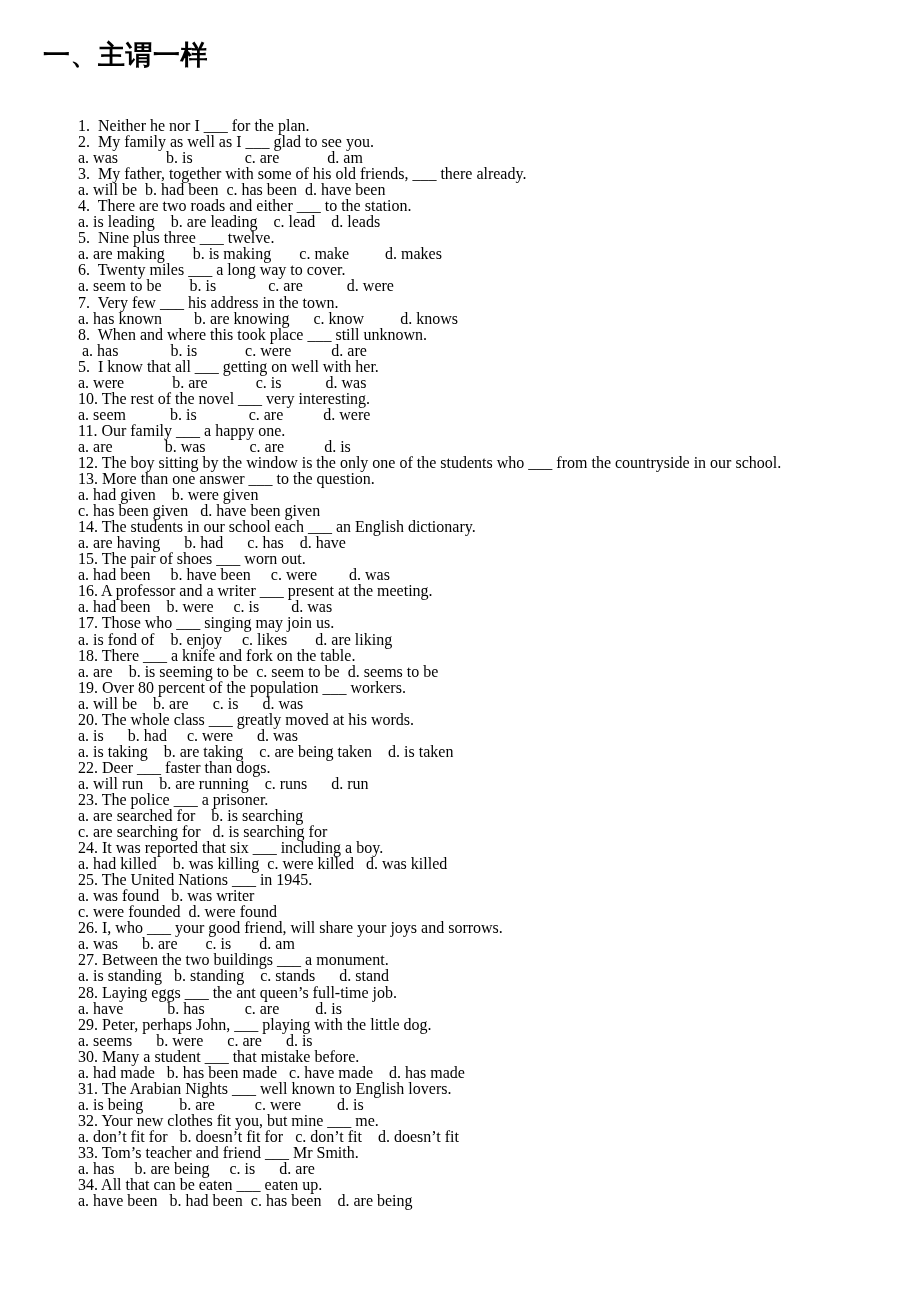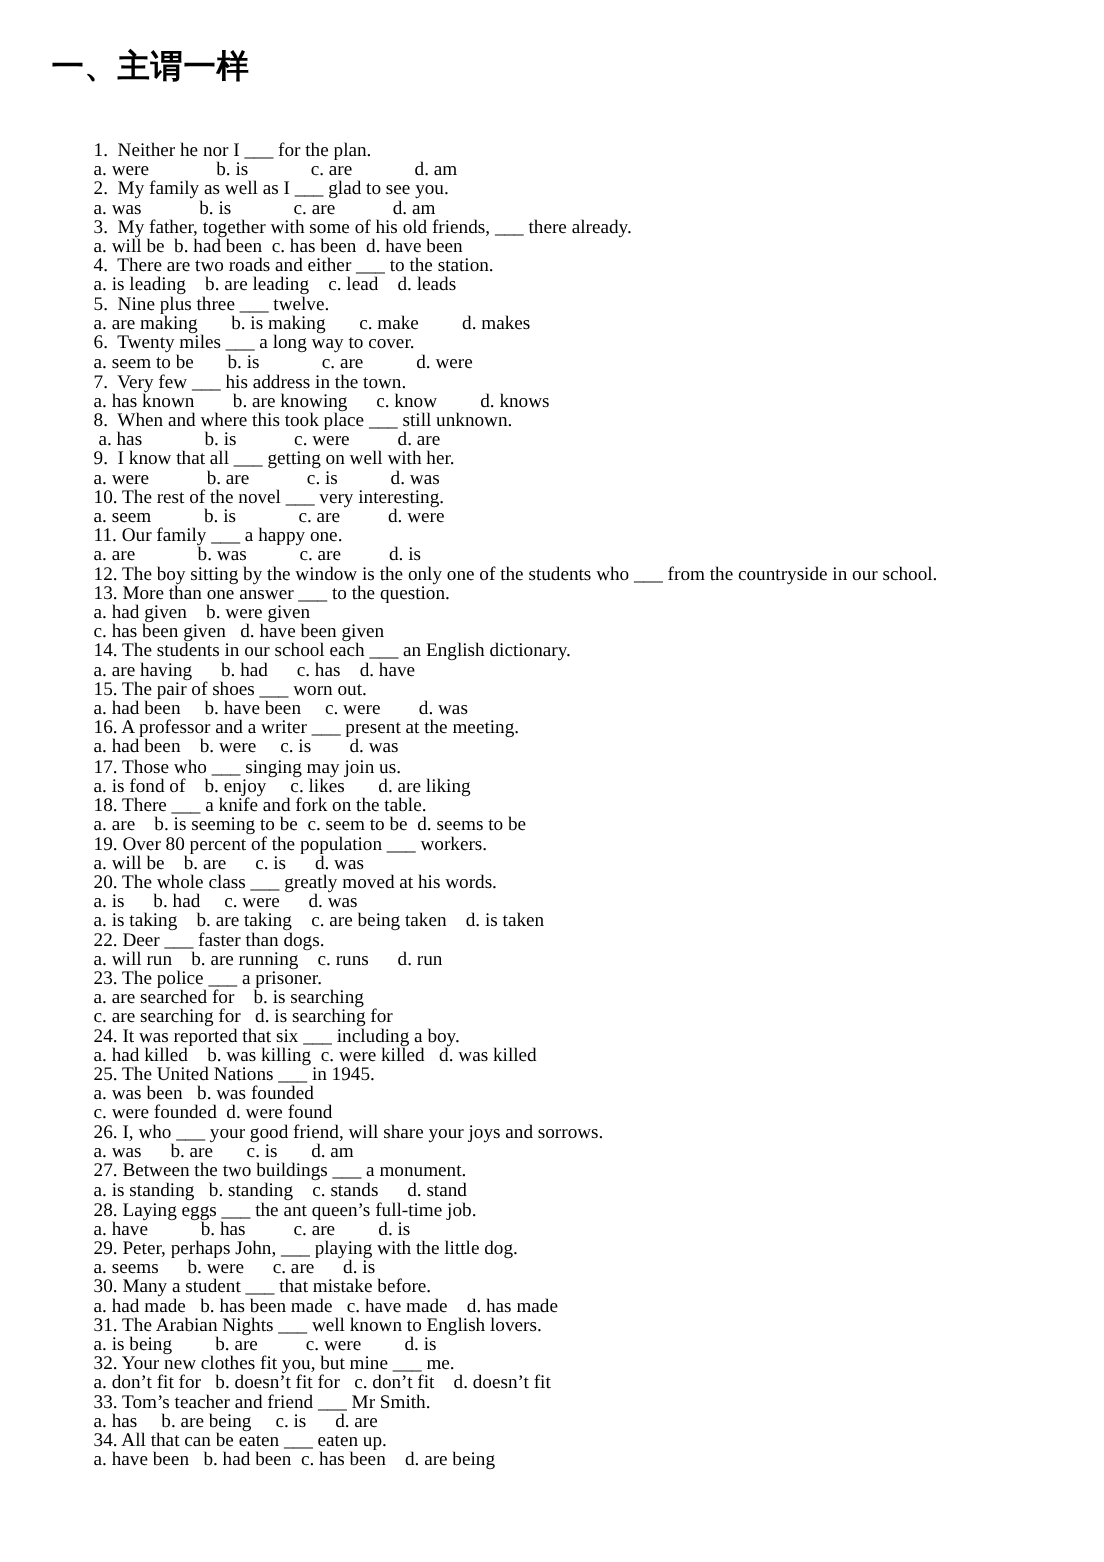--- a/index.html
+++ b/index.html
@@ -46,36 +46,35 @@
 </style>
 </head>
 <body>
 
 <div class="page">
 
   <div class="doc-title">一、主谓一样</div>
 
   <div class="quiz-body">
       <div class="line q-line">1.  Neither he nor I ___ for the plan.</div>
-      <div class="line opt-line">a. were              b. is             c. are             d. am</div>
       <div class="line q-line">2.  My family as well as I ___ glad to see you.</div>
       <div class="line opt-line">a. was            b. is             c. are            d. am</div>
       <div class="line q-line">3.  My father, together with some of his old friends, ___ there already.</div>
       <div class="line opt-line">a. will be  b. had been  c. has been  d. have been</div>
       <div class="line q-line">4.  There are two roads and either ___ to the station.</div>
       <div class="line opt-line">a. is leading    b. are leading    c. lead    d. leads</div>
       <div class="line q-line">5.  Nine plus three ___ twelve.</div>
       <div class="line opt-line">a. are making       b. is making       c. make         d. makes</div>
       <div class="line q-line">6.  Twenty miles ___ a long way to cover.</div>
       <div class="line opt-line">a. seem to be       b. is             c. are           d. were</div>
       <div class="line q-line">7.  Very few ___ his address in the town.</div>
       <div class="line opt-line">a. has known        b. are knowing      c. know         d. knows</div>
       <div class="line q-line">8.  When and where this took place ___ still unknown.</div>
       <div class="line opt-line"> a. has             b. is            c. were          d. are</div>
-      <div class="line q-line">9.  I know that all ___ getting on well with her.</div>
+      <div class="line q-line">5.  I know that all ___ getting on well with her.</div>
       <div class="line opt-line">a. were            b. are            c. is           d. was</div>
       <div class="line q-line">10. The rest of the novel ___ very interesting.</div>
       <div class="line opt-line">a. seem           b. is             c. are          d. were</div>
       <div class="line q-line">11. Our family ___ a happy one.</div>
       <div class="line opt-line">a. are             b. was           c. are          d. is</div>
       <div class="line q-line">12. The boy sitting by the window is the only one of the students who ___ from the countryside in our school.</div>
       <div class="line q-line">13. More than one answer ___ to the question.</div>
       <div class="line opt-line">a. had given    b. were given</div>
       <div class="line opt-line">c. has been given   d. have been given</div>
       <div class="line q-line">14. The students in our school each ___ an English dictionary.</div>
@@ -94,21 +93,21 @@
       <div class="line opt-line">a. is      b. had     c. were      d. was</div>
       <div class="line opt-line">a. is taking    b. are taking    c. are being taken    d. is taken</div>
       <div class="line q-line">22. Deer ___ faster than dogs.</div>
       <div class="line opt-line">a. will run    b. are running    c. runs      d. run</div>
       <div class="line q-line">23. The police ___ a prisoner.</div>
       <div class="line opt-line">a. are searched for    b. is searching</div>
       <div class="line opt-line">c. are searching for   d. is searching for</div>
       <div class="line q-line">24. It was reported that six ___ including a boy.</div>
       <div class="line opt-line">a. had killed    b. was killing  c. were killed   d. was killed</div>
       <div class="line q-line">25. The United Nations ___ in 1945.</div>
-      <div class="line opt-line">a. was been   b. was founded</div>
+      <div class="line opt-line">a. was found   b. was writer</div>
       <div class="line opt-line">c. were founded  d. were found</div>
       <div class="line q-line">26. I, who ___ your good friend, will share your joys and sorrows.</div>
       <div class="line opt-line">a. was      b. are       c. is       d. am</div>
       <div class="line q-line">27. Between the two buildings ___ a monument.</div>
       <div class="line opt-line">a. is standing   b. standing    c. stands      d. stand</div>
       <div class="line q-line">28. Laying eggs ___ the ant queen’s full-time job.</div>
       <div class="line opt-line">a. have           b. has          c. are         d. is</div>
       <div class="line q-line">29. Peter, perhaps John, ___ playing with the little dog.</div>
       <div class="line opt-line">a. seems      b. were      c. are      d. is</div>
       <div class="line q-line">30. Many a student ___ that mistake before.</div>

